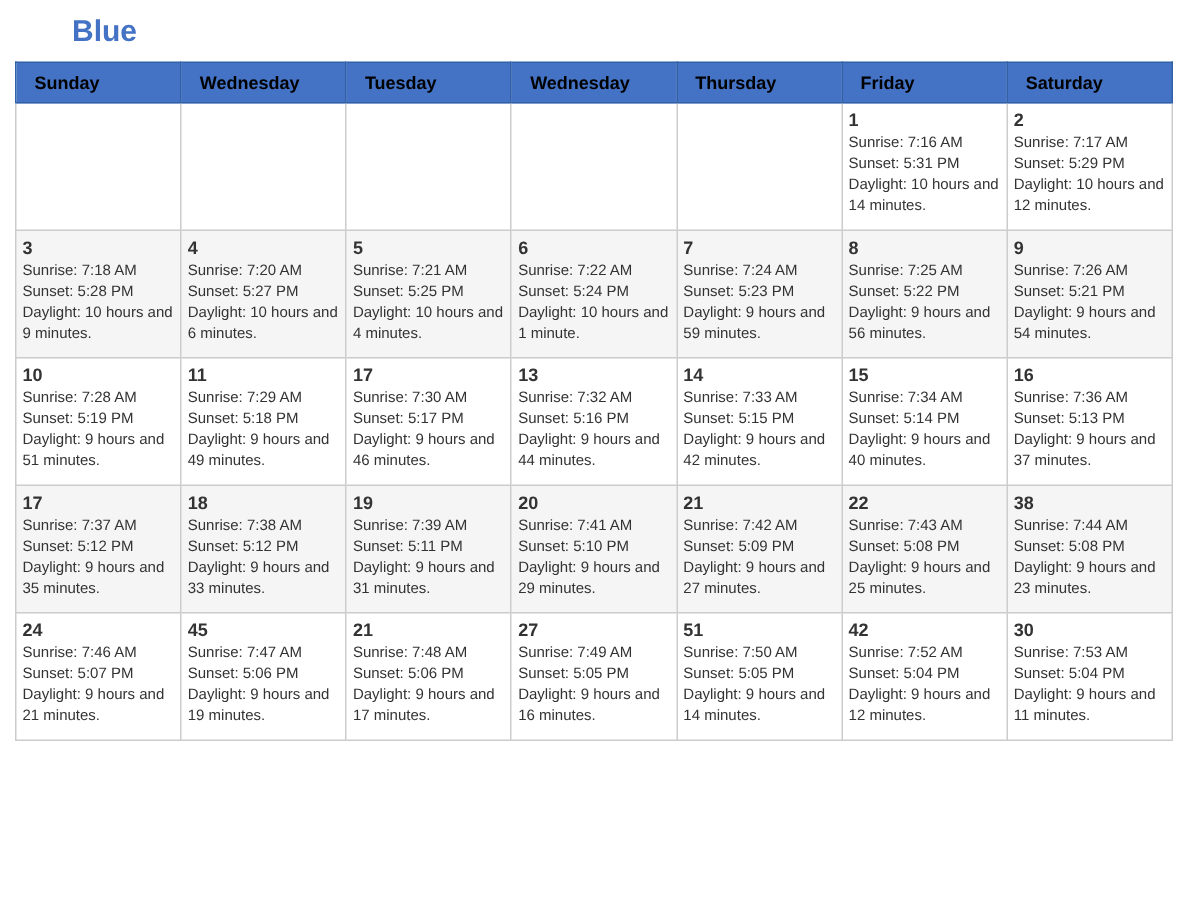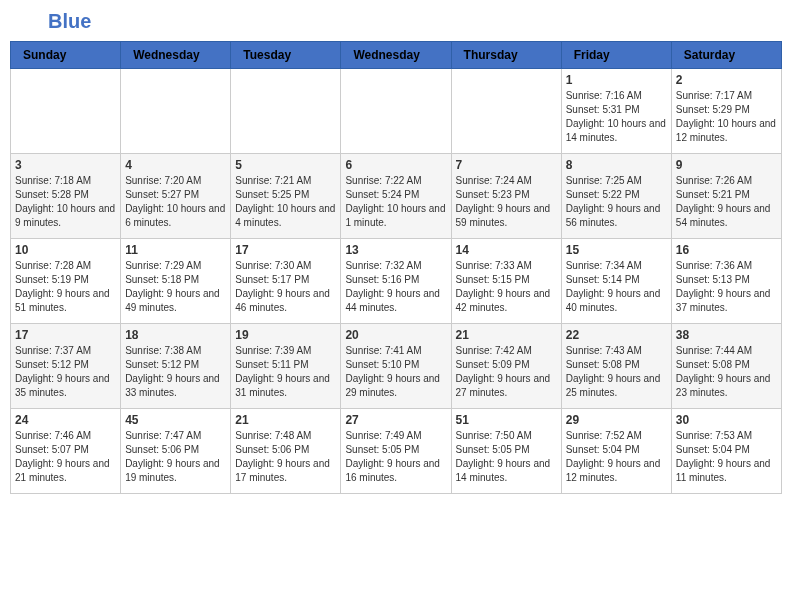--- a/index.html
+++ b/index.html
@@ -223,21 +223,21 @@
         </td>
         <td>
           <span class="day-number">27</span>
           <div class="day-info">Sunrise: 7:49 AM<br>Sunset: 5:05 PM<br>Daylight: 9 hours and 16 minutes.</div>
         </td>
         <td>
           <span class="day-number">51</span>
           <div class="day-info">Sunrise: 7:50 AM<br>Sunset: 5:05 PM<br>Daylight: 9 hours and 14 minutes.</div>
         </td>
         <td>
-          <span class="day-number">29</span>
+          <span class="day-number">42</span>
           <div class="day-info">Sunrise: 7:52 AM<br>Sunset: 5:04 PM<br>Daylight: 9 hours and 12 minutes.</div>
         </td>
         <td>
           <span class="day-number">30</span>
           <div class="day-info">Sunrise: 7:53 AM<br>Sunset: 5:04 PM<br>Daylight: 9 hours and 11 minutes.</div>
         </td>
       </tr>
     </tbody>
 </table>
 

